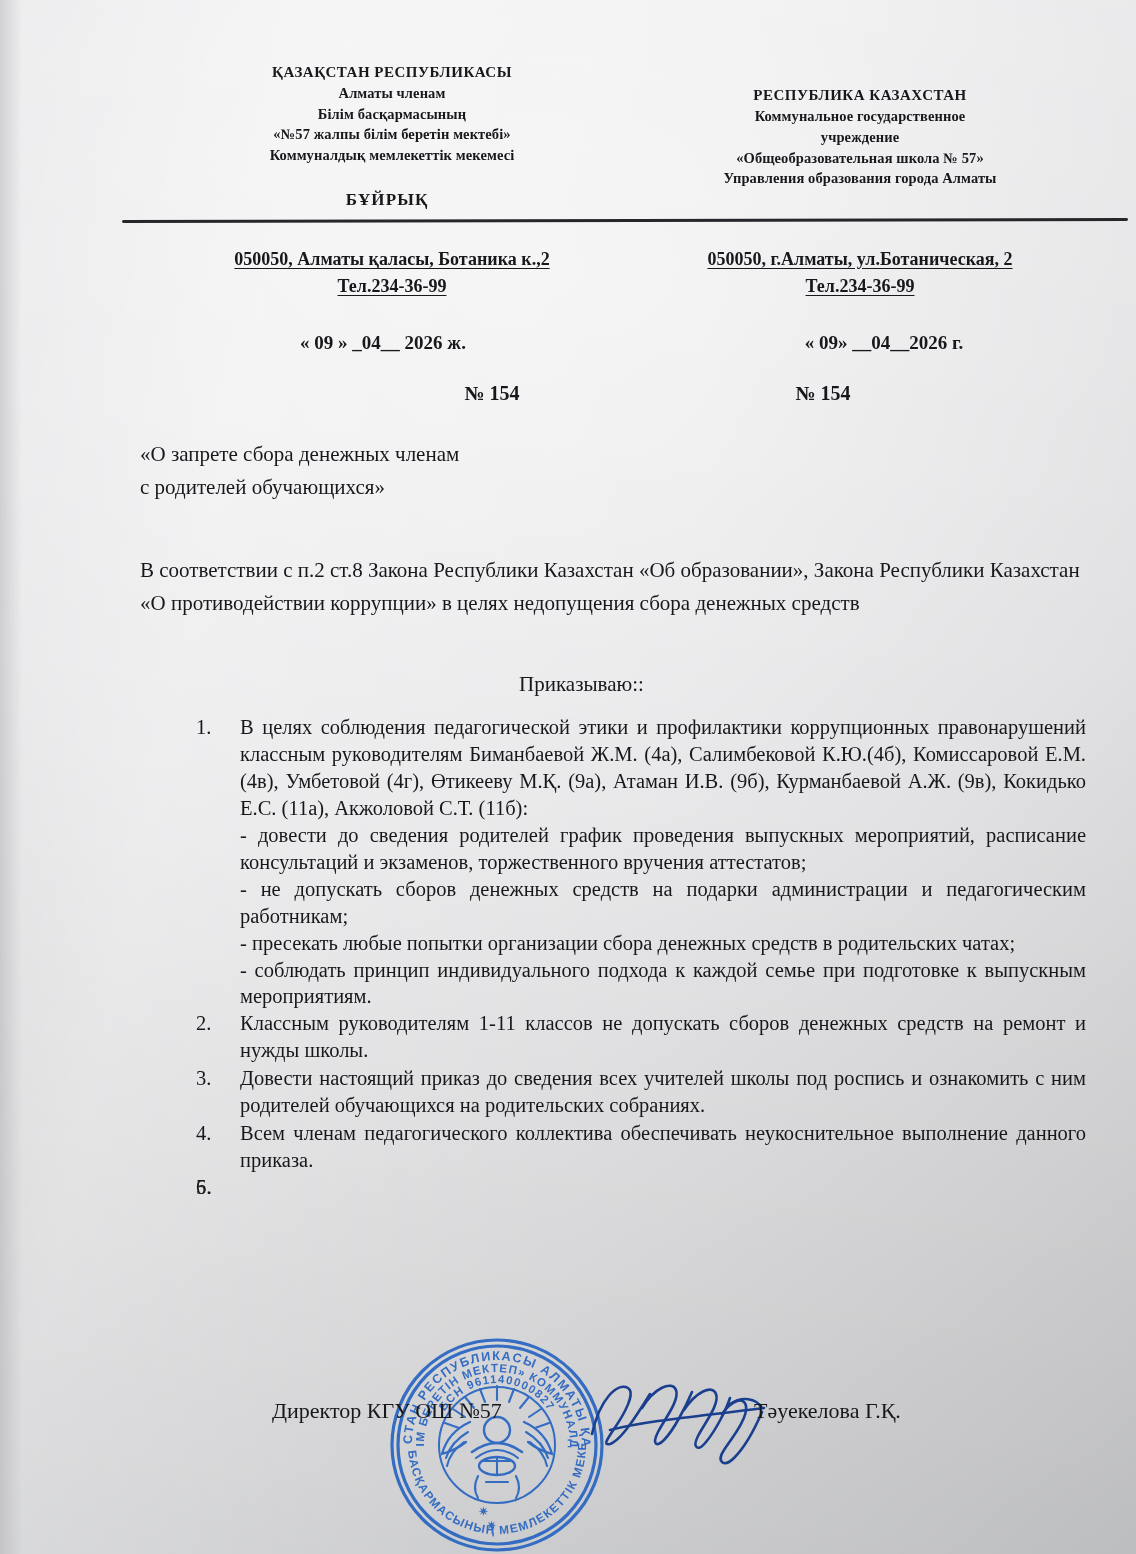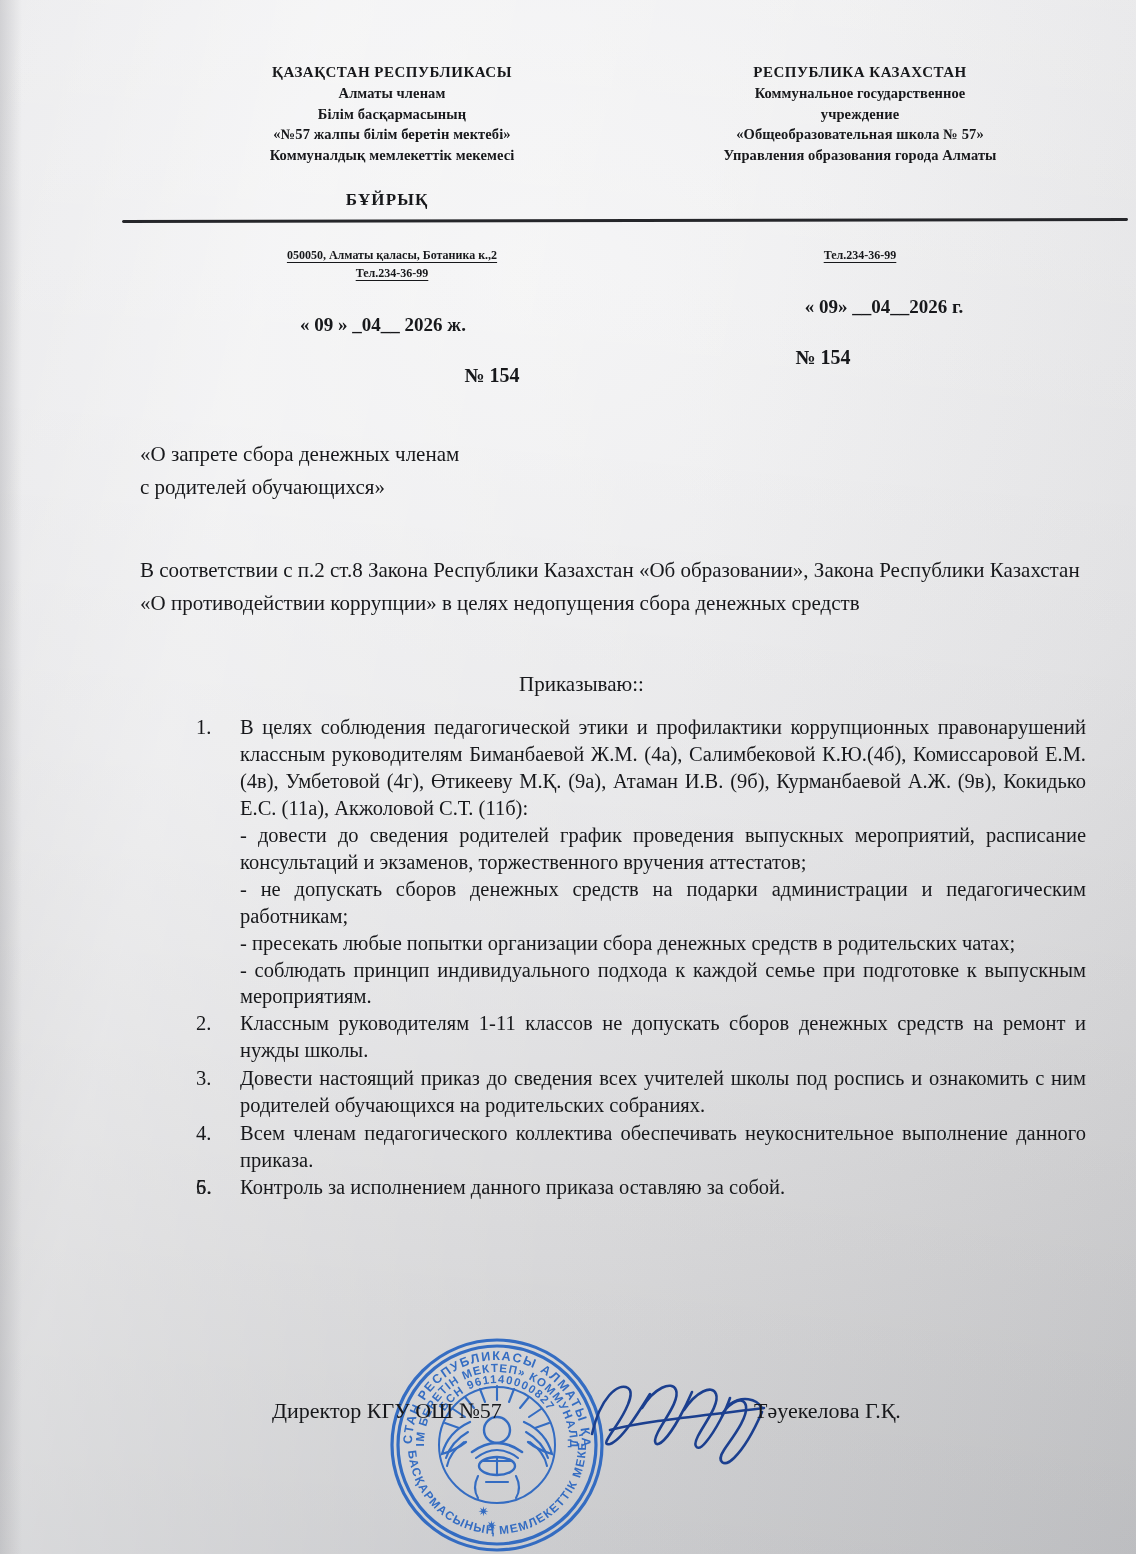--- a/index.html
+++ b/index.html
@@ -46,21 +46,21 @@
     color: #17181b;
   }
 
   
   #letterhead {
     position: absolute;
     top: 62px;
     left: 0;
     width: 1136px;
     display: flex;
-    align-items: flex-start;
+    align-items: center;
   }
   .lh-col {
     text-align: center;
     font-weight: bold;
     line-height: 1.42;
   }
   .lh-left {
     width: 500px;
     margin-left: 142px;
     font-size: 14.5px;
@@ -104,21 +104,21 @@
     top: 246px;
     left: 0;
     width: 1136px;
     display: flex;
   }
   .meta-col { text-align: center; }
   .meta-left { width: 500px; margin-left: 142px; }
   .meta-right { width: 420px; margin-left: 8px; }
 
   .addr {
-    font-size: 12px;
+    font-size: 18px;
     font-weight: bold;
     line-height: 1.5;
   }
   .addr span {
     text-decoration: underline;
     text-underline-offset: 2.5px;
   }
   .datline {
     font-size: 19px;
     font-weight: bold;
@@ -272,20 +272,21 @@
       <div class="addr">
         <div><span>050050, Алматы қаласы, Ботаника к.,2</span></div>
         <div><span>Тел.234-36-99</span></div>
       </div>
       <div class="datline datline-left">« 09 » _04__ 2026 ж.</div>
       <div class="numline numline-left">№  154</div>
     </div>
 
     <div class="meta-col meta-right ink">
       <div class="addr">
+        <div><span>050050, г.Алматы, ул.Ботаническая, 2</span></div>
         <div><span>Тел.234-36-99</span></div>
       </div>
       <div class="datline datline-right">« 09» __04__2026 г.</div>
       <div class="numline numline-right">№ 154</div>
     </div>
 
   </div>
 
   <div id="subject" class="ink">
     <div>«О запрете сбора денежных членам</div>
@@ -321,21 +322,20 @@
       <span class="num">4.</span>
       <span>Всем членам педагогического коллектива обеспечивать неукоснительное выполнение данного приказа.</span>
     </div>
 
     <div class="clause">
       <span class="num">5.</span>
     </div>
 
     <div class="clause wide-num flat">
       <span class="num">6.</span>
-      <span>Контроль за исполнением данного приказа оставляю за собой.</span>
     </div>
 
   </div>
 
   <div id="stamp">
     <svg width="222" height="222" viewBox="0 0 222 222" xmlns="http://www.w3.org/2000/svg">
       <defs>
         <path id="arcTop" d="M 26,111 A 85,85 0 0 1 196,111"></path>
         <path id="arcTop2" d="M 38,111 A 73,73 0 0 1 184,111"></path>
         <path id="arcTop3" d="M 49,111 A 62,62 0 0 1 173,111"></path>

